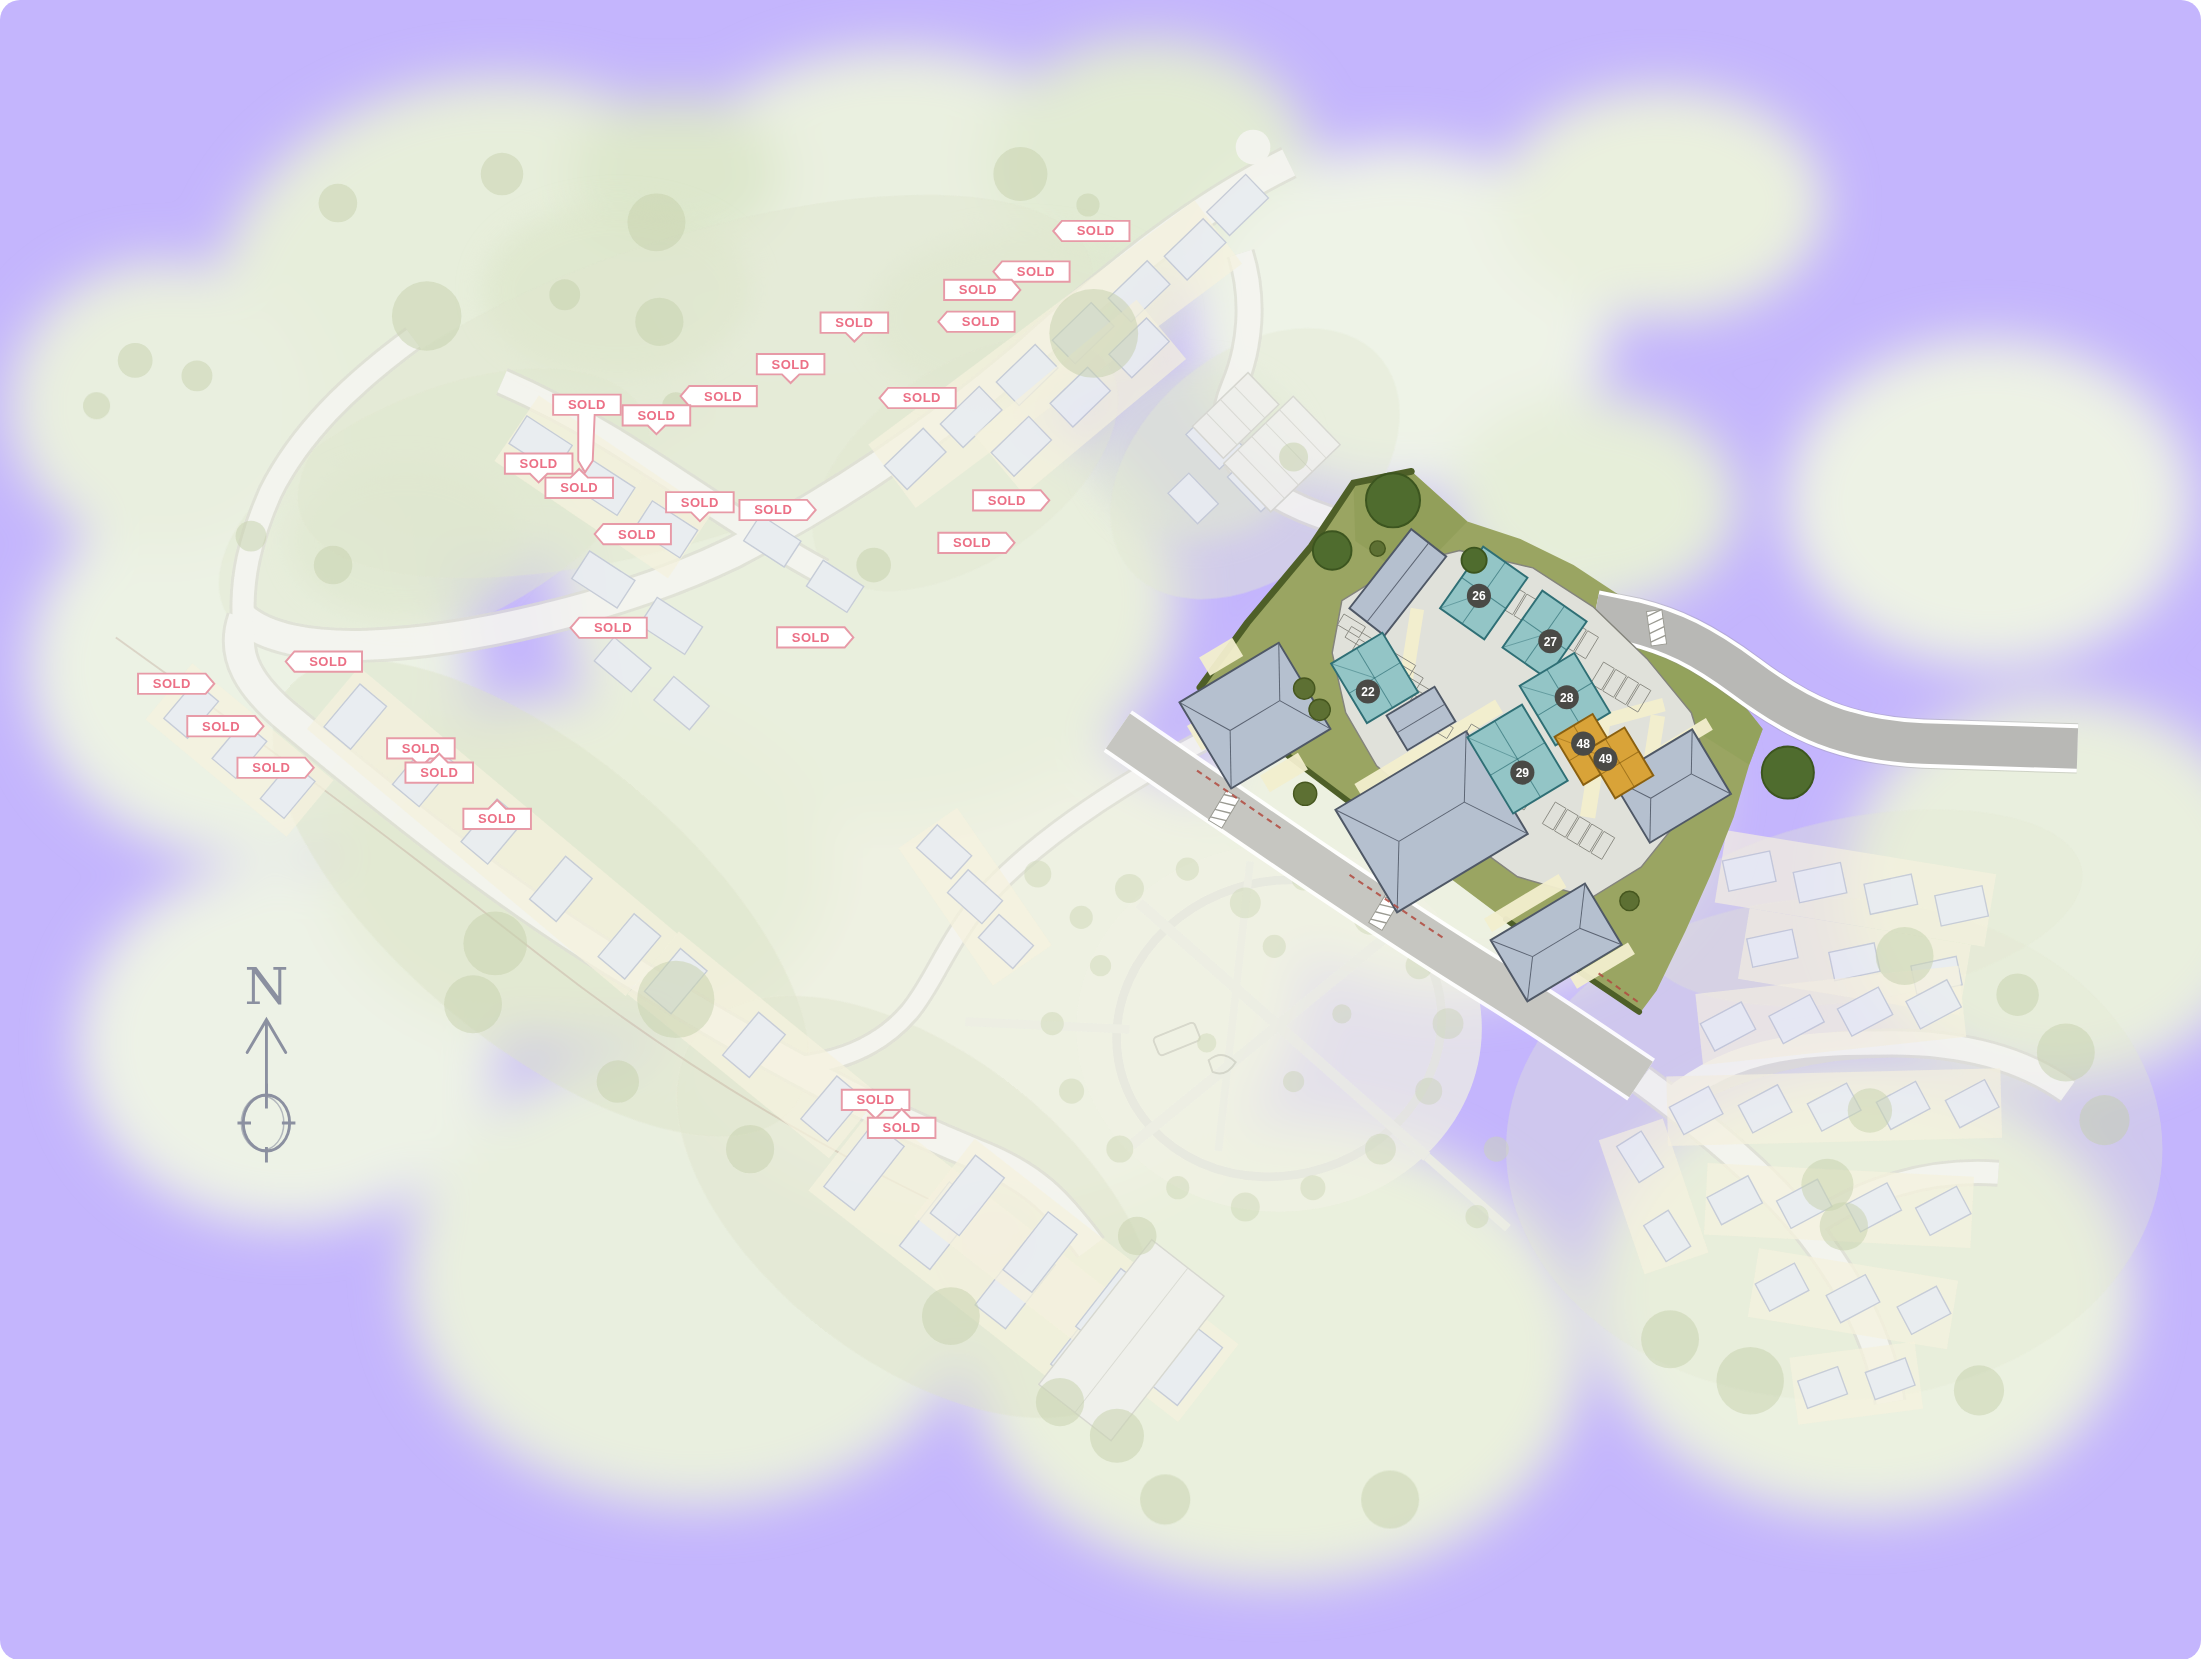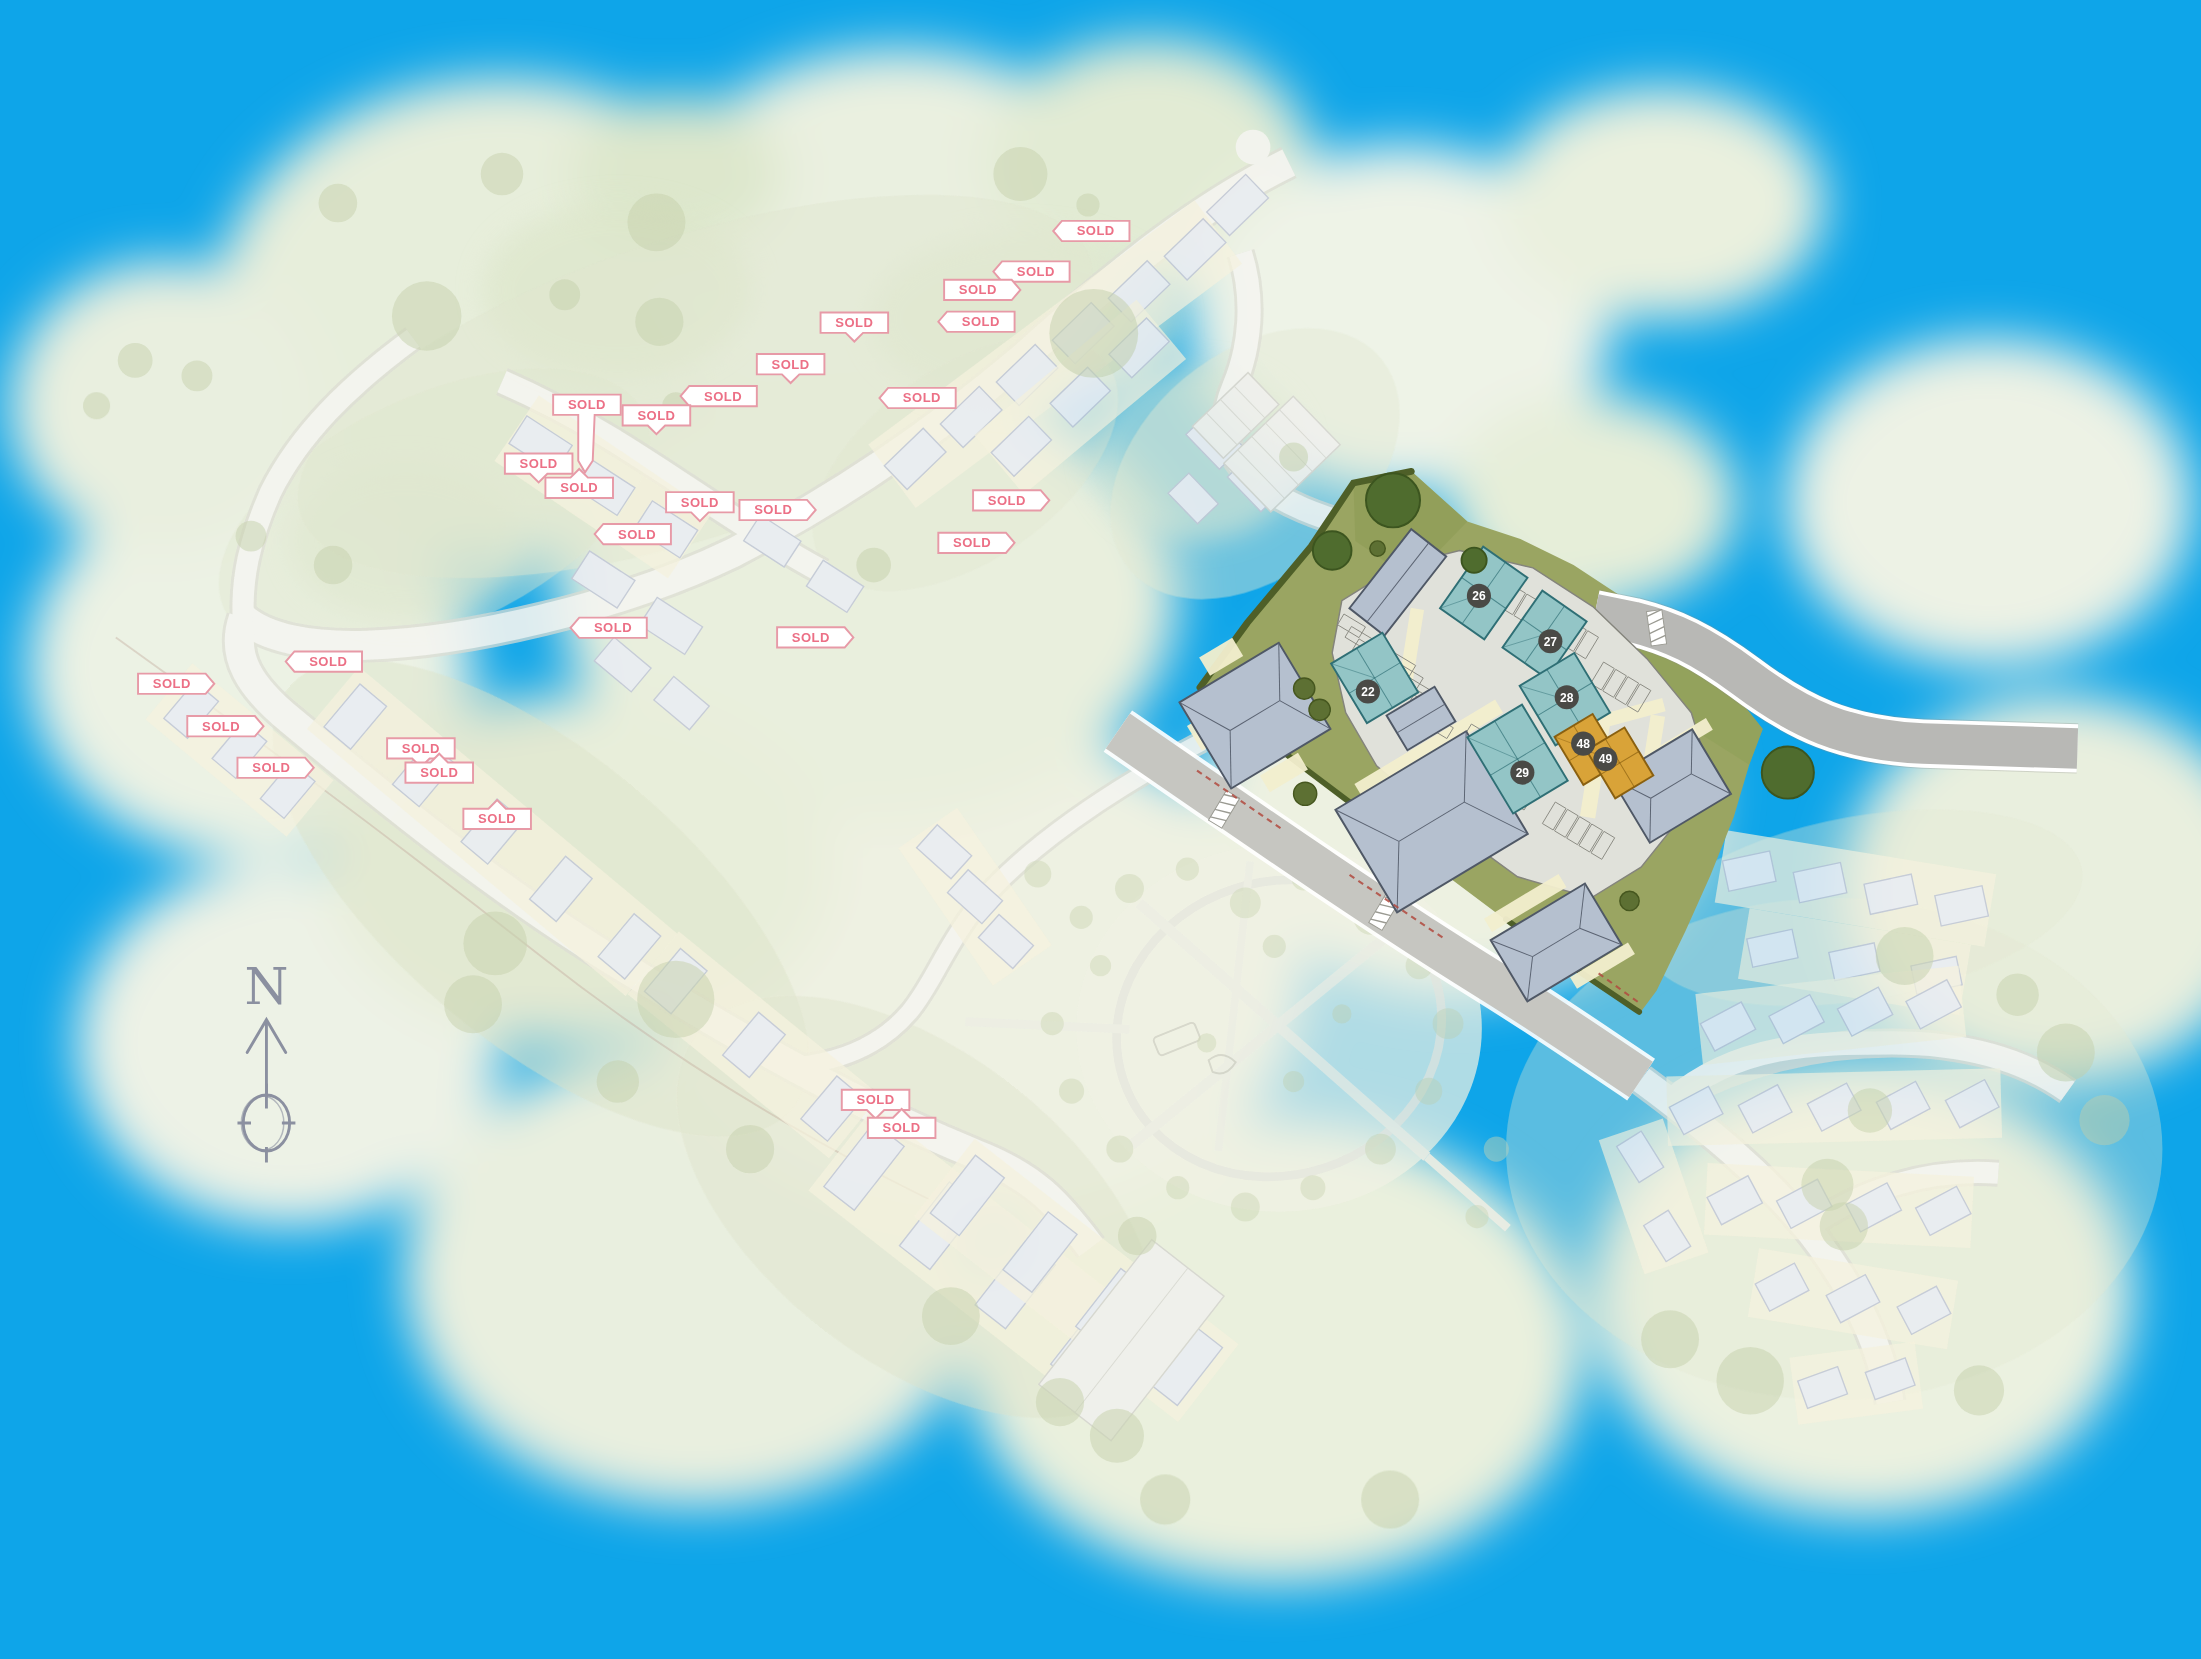--- a/index.html
+++ b/index.html
@@ -1,17 +1,17 @@
 <!DOCTYPE html>
 <html><head>
 <meta charset="utf-8">
 <style>
   html,body{margin:0;padding:0;background:#ffffff;}
-  .stage{position:relative;width:2201px;height:1660px;background:#0ea5e9;overflow:hidden;
-         font-family:"Liberation Sans", sans-serif;}
+  .stage{position:relative;width:2201px;height:1660px;background:#c4b5fd;overflow:hidden;
+         font-family:"Liberation Sans", sans-serif;border-radius:20px;}
   .stage svg{position:absolute;inset:0;display:block;}
   text{user-select:none;}
 </style>
 </head>
 <body>
 
 <div class="stage">
 <svg id="plan" viewBox="0 0 2280 1719" width="2201" height="1660">
   <defs>
     <filter id="wash" x="-30%" y="-30%" width="160%" height="160%">

